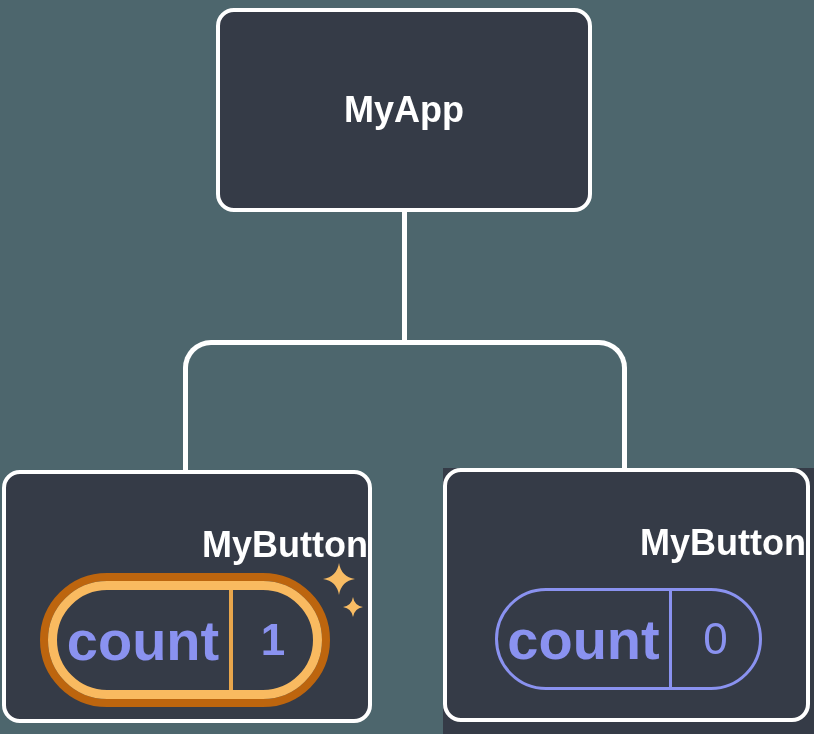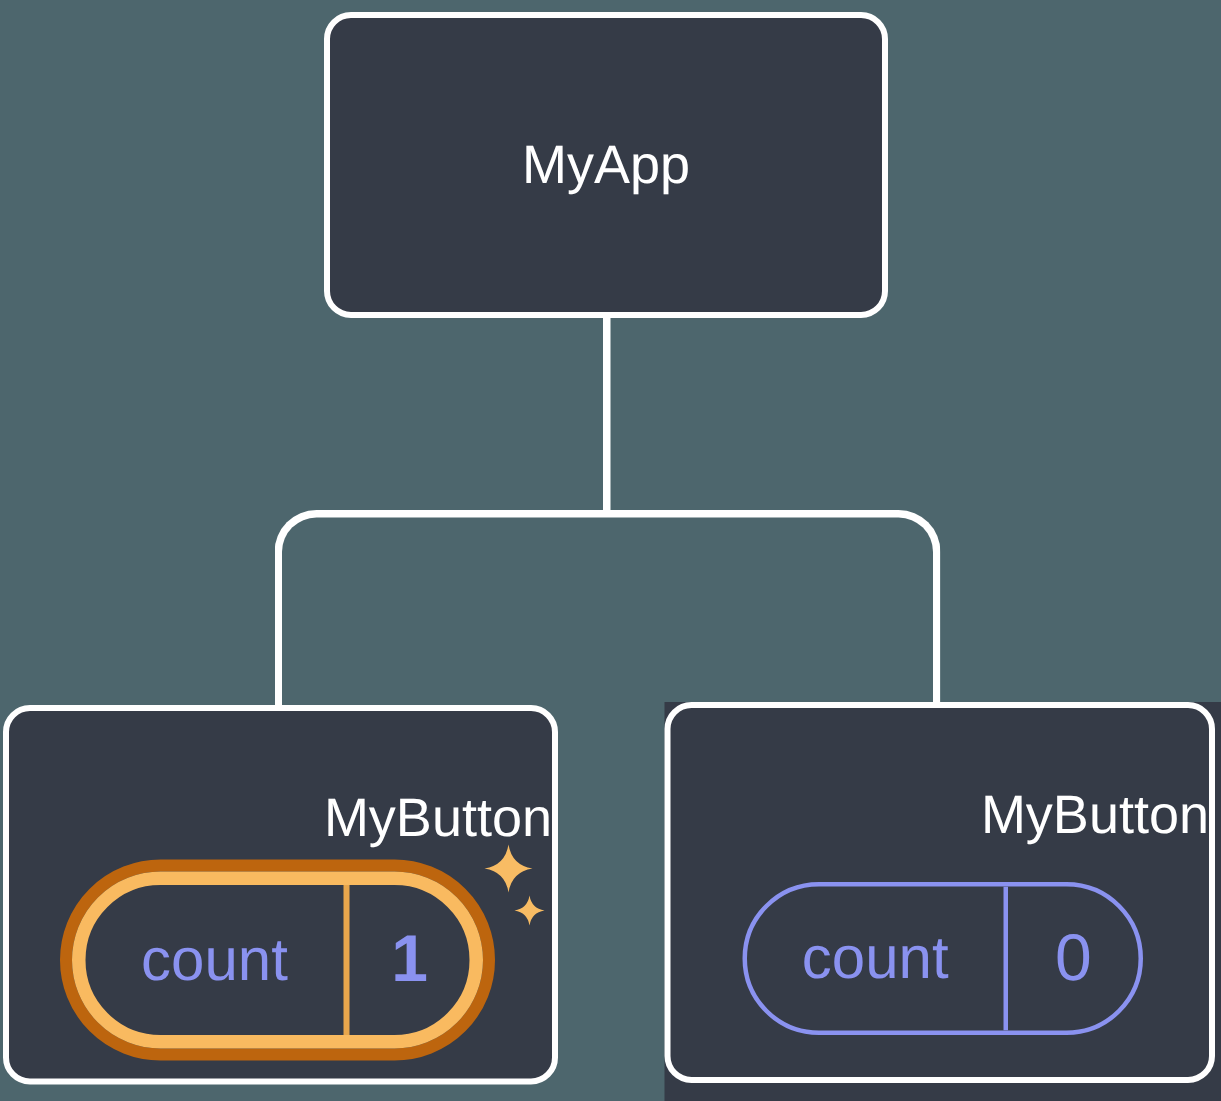--- a/index.html
+++ b/index.html
@@ -15,21 +15,21 @@
     position: absolute;
     box-sizing: border-box;
     background: var(--node-fill, #353B47);
     border: 4px solid var(--node-border, #FFFFFF);
     border-radius: 18px;
     z-index: 2;
   }
   .node-label {
     color: #FFFFFF;
     font-size: 36px;
-    font-weight: 400;
+    font-weight: 700;
     text-align: center;
   }
   #app-node {
     left: 216px; top: 8px; width: 376px; height: 204px;
     display: flex; align-items: center; justify-content: center;
   }
   .connector { position: absolute; z-index: 1; }
   #connector-stem {
     left: 402px; top: 208px; width: 5px; height: 136px;
     background: var(--line-color, #FFFFFF);
@@ -80,22 +80,22 @@
   .cell {
     display: flex; align-items: center; justify-content: center;
   }
   .cell-state { flex: 1; }
   .cell-value-hl { width: 80px; }
   .cell-value-plain { width: 87px; }
   .divider-hl { width: 4px; background: var(--highlight-divider, #E8A64C); }
   .divider-plain { width: 3px; background: var(--accent-purple, #8A92F0); }
   .count-text {
     color: var(--accent-purple, #8A92F0);
-    font-size: 40px;
-    font-weight: 400;
+    font-size: 56px;
+    font-weight: 700;
   }
   .value-text {
     color: var(--accent-purple, #8A92F0);
     font-size: 44px;
   }
   .value-bold { font-weight: 700; }
   .value-regular { font-weight: 400; }
   #sparkles {
     position: absolute; left: 310px; top: 548px; z-index: 3;
   }

